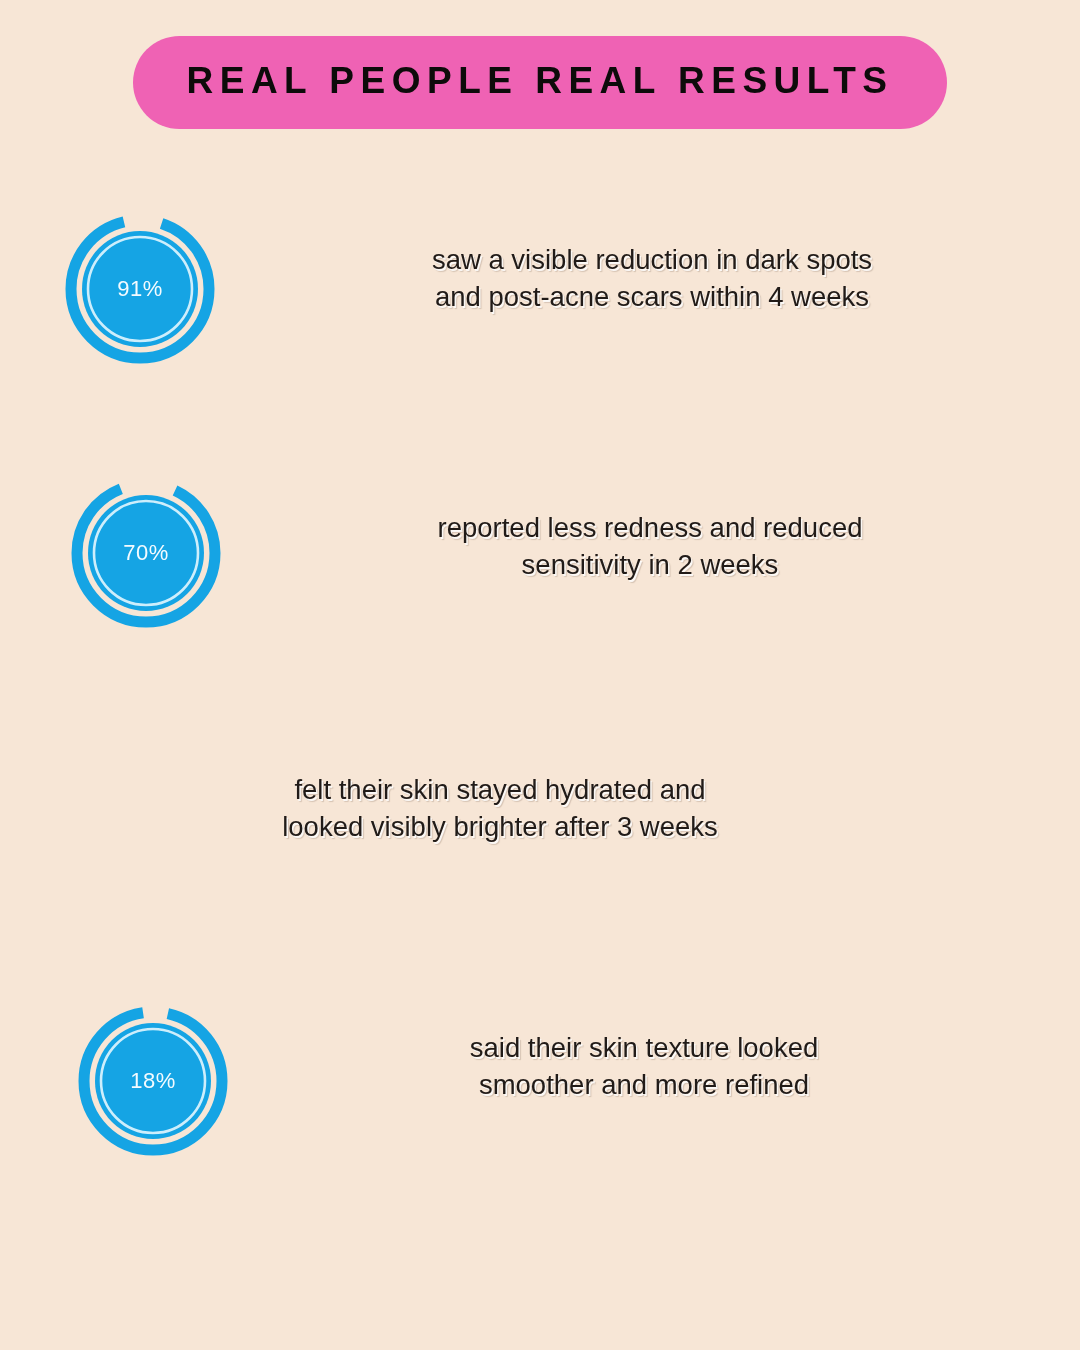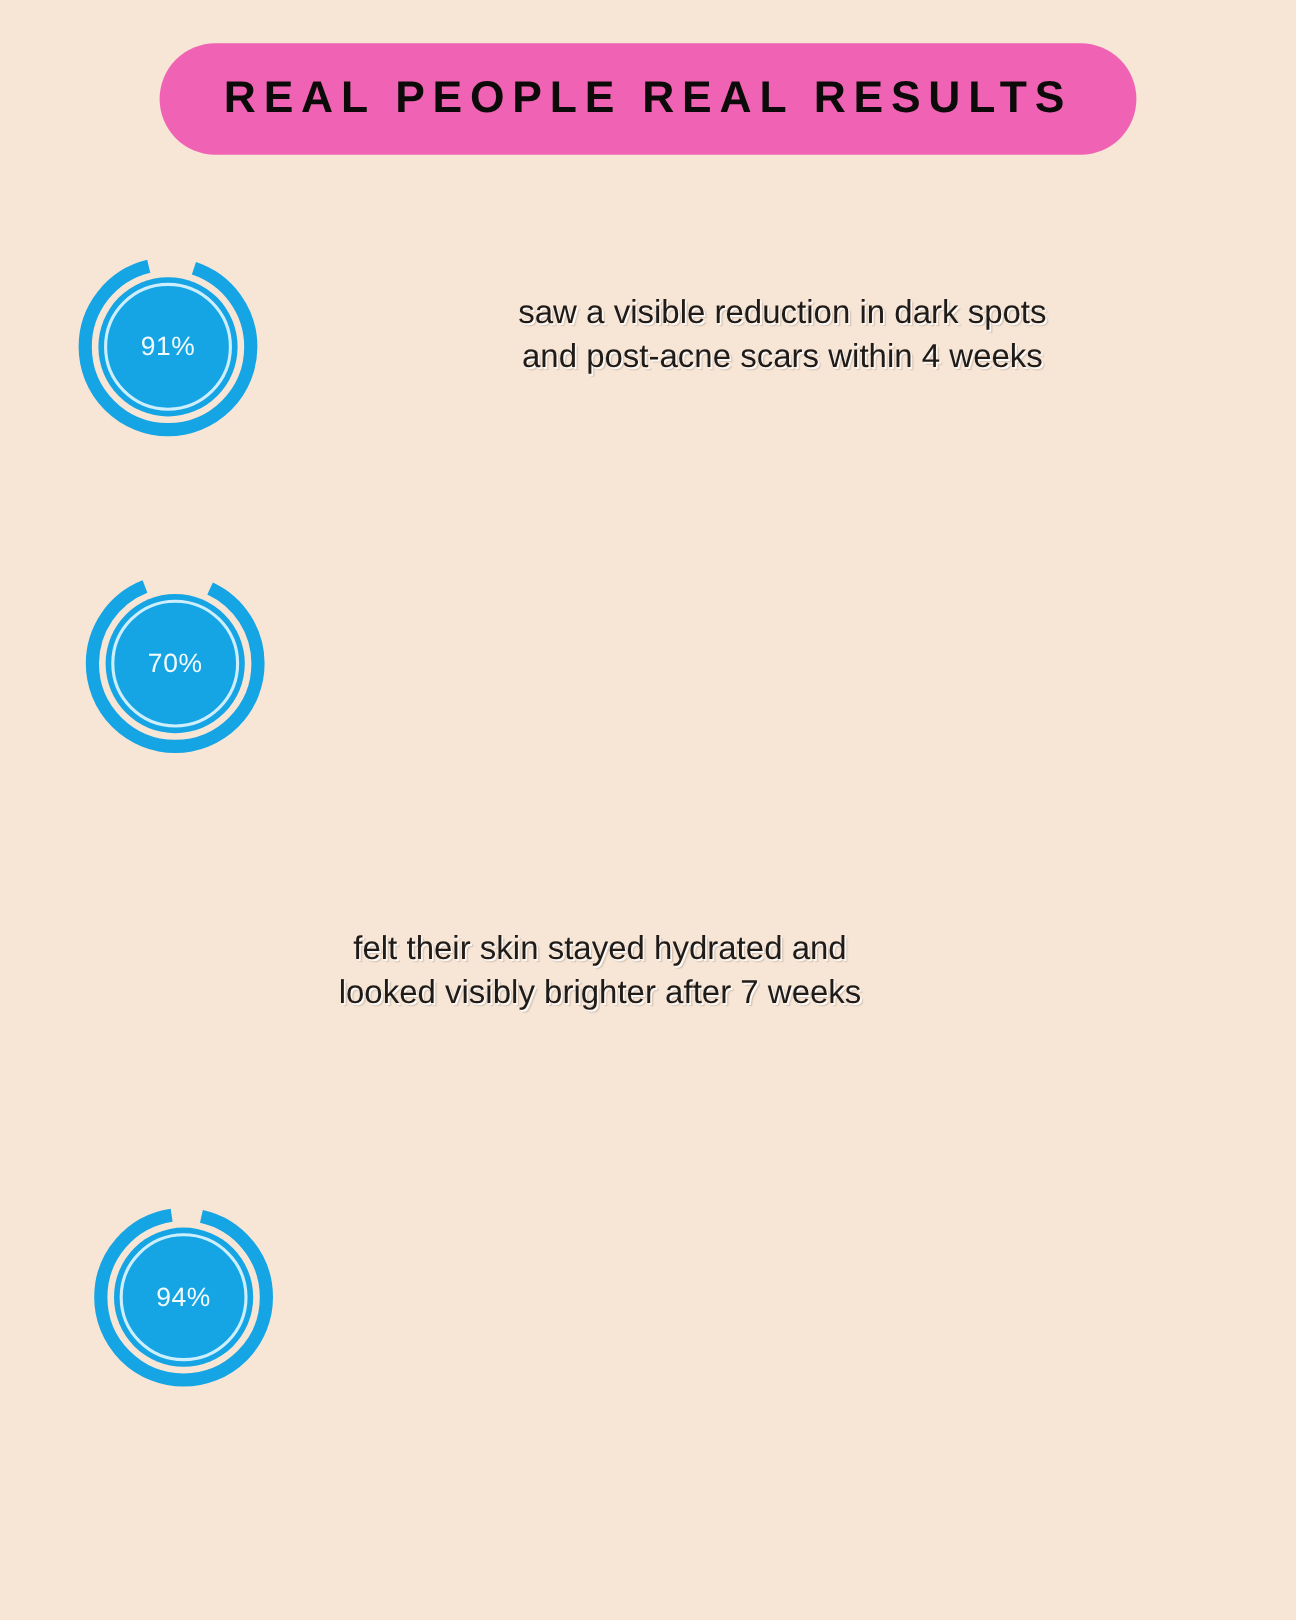--- a/index.html
+++ b/index.html
@@ -164,36 +164,44 @@
       <div class="gauge-cell">
         <div class="gauge">
           <svg viewBox="0 0 160 160">
             <circle cx="80" cy="80" r="69" fill="none" stroke="#15a4e4" stroke-width="11" stroke-linecap="butt" transform="rotate(-90 80 80)" stroke-dasharray="377.1 438.5" stroke-dashoffset="-30"></circle>
             <circle cx="80" cy="80" r="58" fill="#15a4e4"></circle>
             <circle cx="80" cy="80" r="52" fill="none" stroke="#cdeefc" stroke-width="2.6"></circle>
           </svg>
           <div class="pct">70%</div>
         </div>
       </div>
+      <div class="caption-cell">
+        <div class="caption">reported less redness and reduced
+sensitivity in 2 weeks</div>
+      </div>
     </div>
 
     <div class="stat-row row-3">
       <div class="caption-cell">
         <div class="caption">felt their skin stayed hydrated and
-looked visibly brighter after 7 weeks</div>
+looked visibly brighter after 3 weeks</div>
       </div>
     </div>
 
     <div class="stat-row row-4">
       <div class="gauge-cell">
         <div class="gauge">
           <svg viewBox="0 0 160 160">
             <circle cx="80" cy="80" r="69" fill="none" stroke="#15a4e4" stroke-width="11" stroke-linecap="butt" transform="rotate(-90 80 80)" stroke-dasharray="407.8 438.5" stroke-dashoffset="-15"></circle>
             <circle cx="80" cy="80" r="58" fill="#15a4e4"></circle>
             <circle cx="80" cy="80" r="52" fill="none" stroke="#cdeefc" stroke-width="2.6"></circle>
           </svg>
-          <div class="pct">94%</div>
+          <div class="pct">18%</div>
         </div>
+      </div>
+      <div class="caption-cell">
+        <div class="caption">said their skin texture looked
+smoother and more refined</div>
       </div>
     </div>
 
   </div>
 </div>
 
 </body></html>

